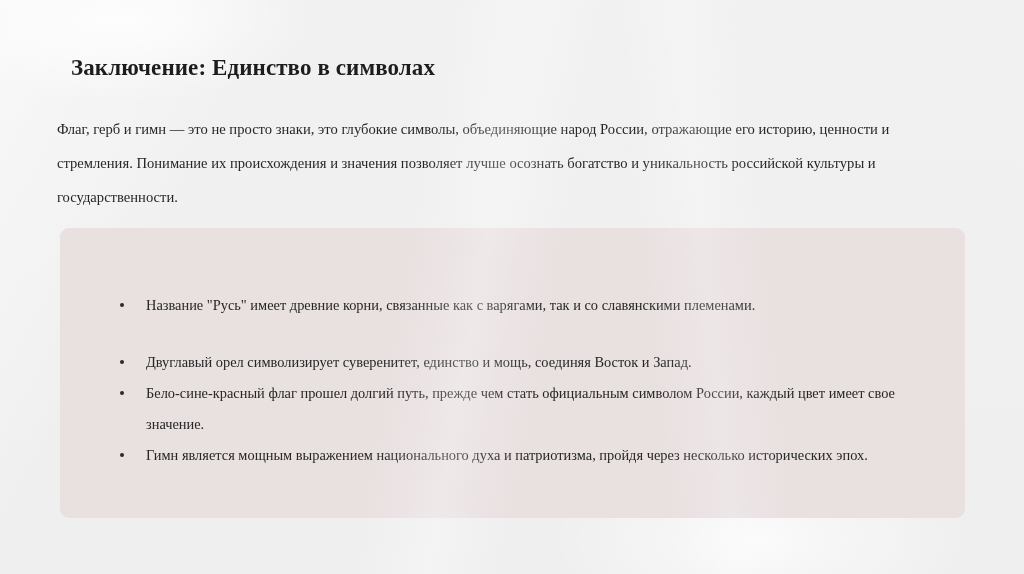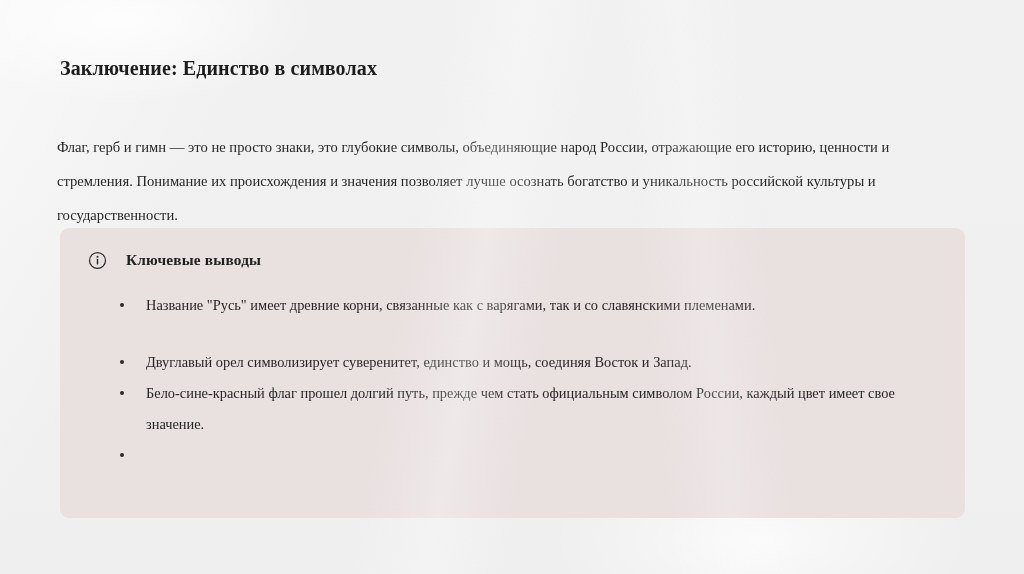--- a/index.html
+++ b/index.html
@@ -35,35 +35,35 @@
     left: 0; top: 0; right: 0; bottom: 0;
     pointer-events: none;
     background:
       linear-gradient(100deg, rgba(255,255,255,0) 40%, rgba(255,255,255,0.45) 47%, rgba(255,255,255,0) 54%),
       linear-gradient(84deg, rgba(255,255,255,0) 62%, rgba(255,255,255,0.35) 68%, rgba(255,255,255,0) 74%);
     opacity: .6;
   }
 
   .page-title {
     position: absolute;
-    left: 60px;
+    left: 71px;
     top: 50px;
     margin: 0;
-    font-size: 20px;
+    font-size: 23px;
     line-height: 36px;
     font-weight: 700;
     letter-spacing: .1px;
     color: #1d1d1d;
     white-space: nowrap;
   }
 
   .intro-paragraph {
     position: absolute;
     left: 57px;
-    top: 130px;
+    top: 112px;
     width: 880px;
     margin: 0;
     font-size: 14.6px;
     line-height: 34px;
     color: #272727;
     text-align: left;
   }
 
   .callout {
     position: absolute;
@@ -131,43 +131,34 @@
 <body>
 
 <div class="slide">
 
   <h1 class="page-title">Заключение: Единство в символах</h1>
 
   <p class="intro-paragraph">Флаг, герб и гимн — это не просто знаки, это глубокие символы, объединяющие народ России, отражающие его историю, ценности и стремления. Понимание их происхождения и значения позволяет лучше осознать богатство и уникальность российской культуры и государственности.</p>
 
   <section class="callout">
 
-    <div class="callout-header">
-      <span class="icon-wrap">
-        <svg class="info-icon" viewBox="0 0 20 20" aria-hidden="true">
-          <circle cx="10" cy="10" r="8.4" fill="none" stroke="#2b2b2b" stroke-width="1.3"></circle>
-          <circle cx="10" cy="6.1" r="1.02" fill="#2b2b2b"></circle>
-          <rect x="9.25" y="8.3" width="1.5" height="6.0" rx="0.55" fill="#2b2b2b"></rect>
-        </svg>
-      </span>
-      <span class="callout-title">Ключевые выводы</span>
-    </div>
 
     <ul class="bullet-list">
       <li class="bullet-item gap-after">
         <span class="dot"></span>
         <span>Название "Русь" имеет древние корни, связанные как с варягами, так и со славянскими племенами.</span>
       </li>
       <li class="bullet-item">
         <span class="dot"></span>
         <span>Двуглавый орел символизирует суверенитет, единство и мощь, соединяя Восток и Запад.</span>
       </li>
       <li class="bullet-item">
         <span class="dot"></span>
         <span>Бело-сине-красный флаг прошел долгий путь, прежде чем стать официальным символом России, каждый цвет имеет свое значение.</span>
       </li>
       <li class="bullet-item">
         <span class="dot"></span>
+        <span>Гимн является мощным выражением национального духа и патриотизма, пройдя через несколько исторических эпох.</span>
       </li>
     </ul>
 
   </section>
 </div>
 
 </body></html>

